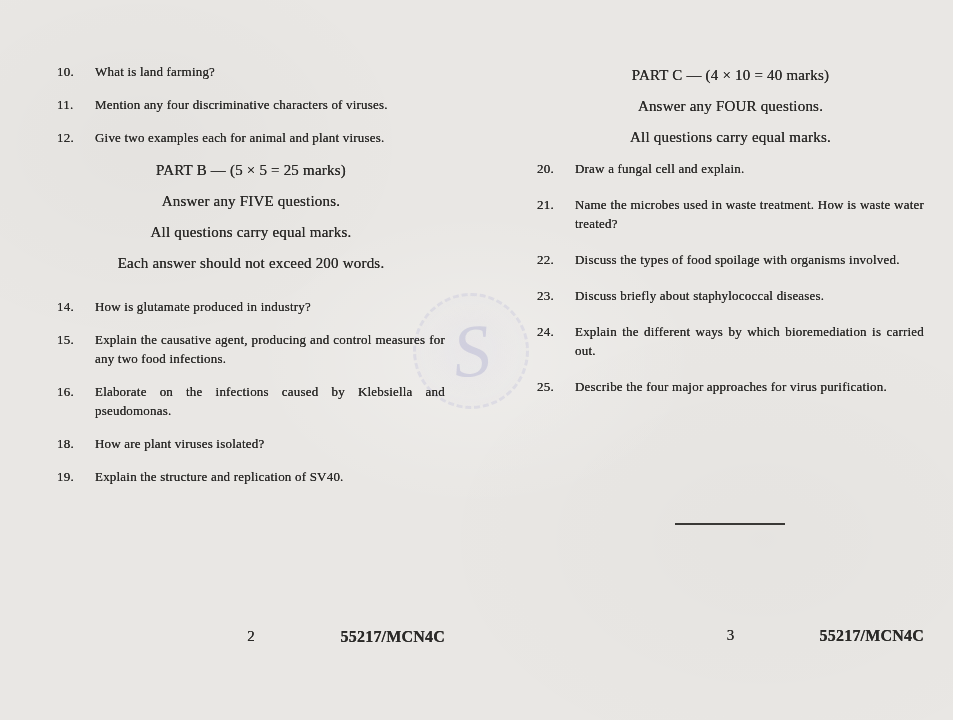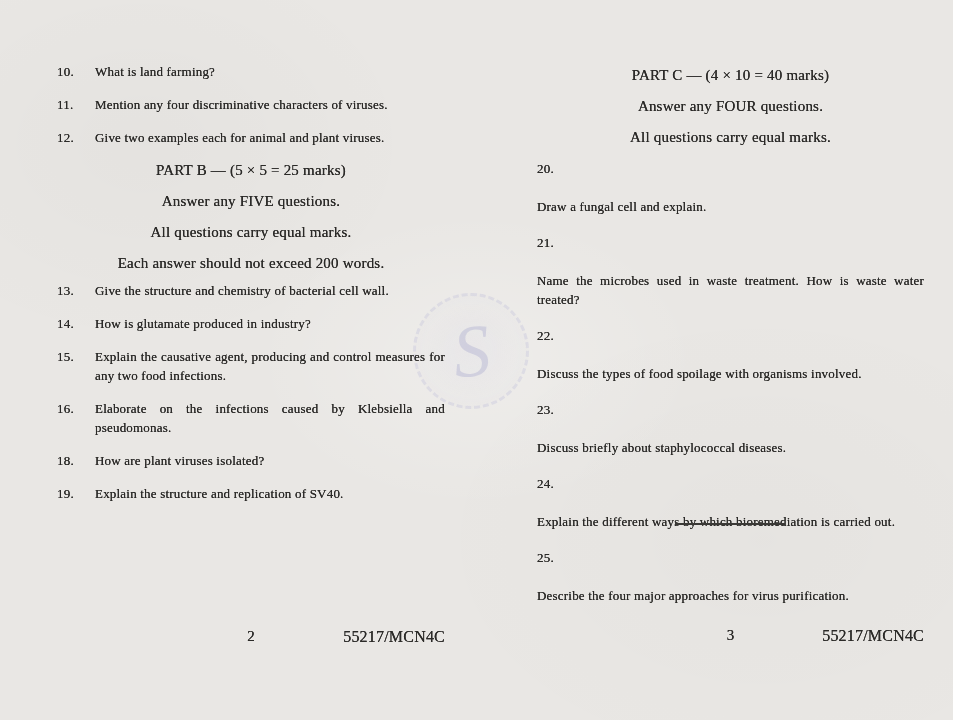--- a/index.html
+++ b/index.html
@@ -39,58 +39,58 @@
   }
   .q-row {
     display: flex;
     align-items: flex-start;
     margin-bottom: 14px;
     font-size: 13px;
     line-height: 19px;
     letter-spacing: 0.2px;
     text-shadow: 0 0 0.4px currentColor;
   }
-  .page-right .q-row { margin-bottom: 17px; flex-direction: column; }
+  .page-right .q-row { margin-bottom: 17px; }
   .q-num {
     flex: 0 0 38px;
     width: 38px;
   }
   .q-text {
     flex: 1 1 auto;
     text-align: justify;
   }
   .center-line {
     text-align: center;
     font-size: 15px;
     line-height: 19px;
     letter-spacing: 0.2px;
     margin-bottom: 12px;
     text-shadow: 0 0 0.4px currentColor;
   }
-  .section-end { margin-bottom: 8px; }
+  .section-end { margin-bottom: 24px; }
   .page-right .section-end { margin-bottom: 18px; }
   .footer {
     position: absolute;
     left: 0;
     right: 0;
     height: 20px;
     font-size: 15px;
     text-shadow: 0 0 0.4px currentColor;
   }
   .page-left .footer { top: 566px; }
   .page-right .footer { top: 569px; }
   .footer .page-num {
     position: absolute;
     left: 50%;
     transform: translateX(-50%);
   }
   .footer .paper-code {
     position: absolute;
     right: 0;
-    font-weight: normal;
+    font-weight: bold;
     font-size: 16px;
     letter-spacing: 0.2px;
   }
   .end-rule {
     position: absolute;
     top: 465px;
     left: 138px;
     width: 110px;
     height: 0;
     border-top: 2px solid #3a3936;
@@ -141,24 +141,20 @@
       <span class="q-num">12.</span>
       <span class="q-text">Give two examples each for animal and plant viruses.</span>
     </div>
 
     <div class="center-line">PART B — (5 × 5 = 25 marks)</div>
     <div class="center-line">Answer any FIVE questions.</div>
     <div class="center-line">All questions carry equal marks.</div>
     <div class="center-line section-end">Each answer should not exceed 200 words.</div>
 
     <div class="q-row">
-      <span class="q-num">13.</span>
-      <span class="q-text">Give the structure and chemistry of bacterial cell wall.</span>
-    </div>
-    <div class="q-row">
       <span class="q-num">14.</span>
       <span class="q-text">How is glutamate produced in industry?</span>
     </div>
     <div class="q-row">
       <span class="q-num">15.</span>
       <span class="q-text">Explain the causative agent, producing and control measures for any two food infections.</span>
     </div>
     <div class="q-row">
       <span class="q-num">16.</span>
       <span class="q-text">Elaborate on the infections caused by Klebsiella and pseudomonas.</span>

